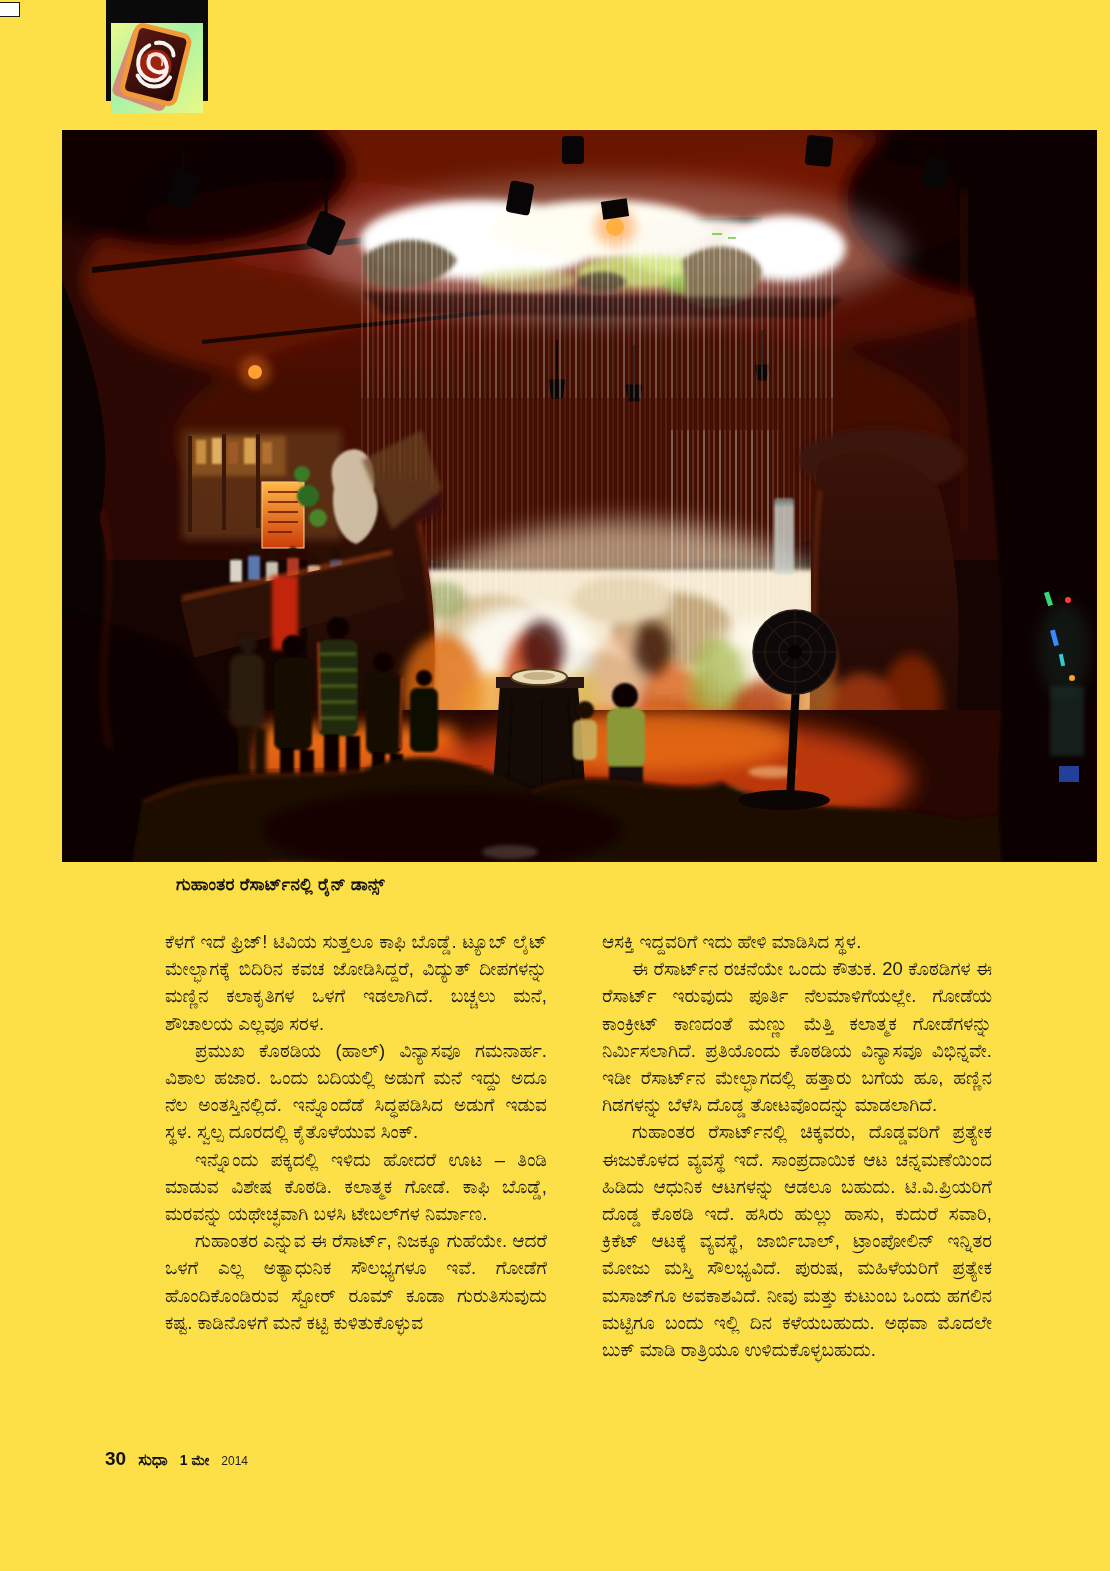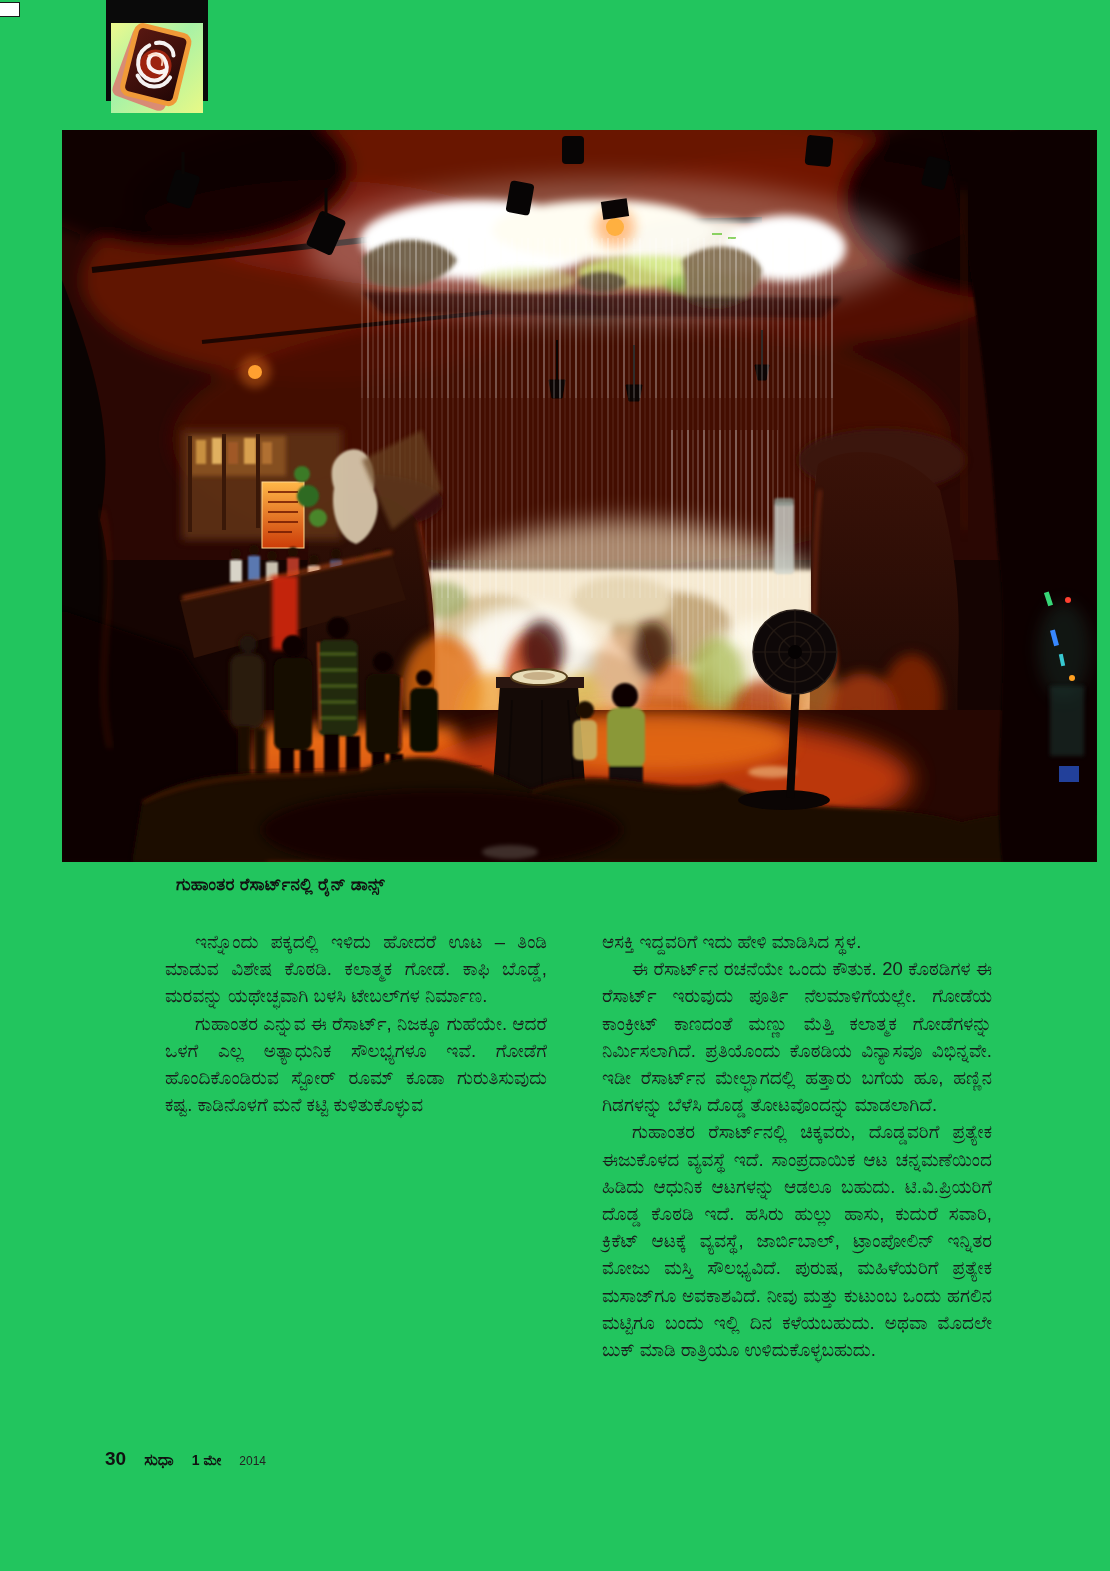--- a/index.html
+++ b/index.html
@@ -1,31 +1,31 @@
 <!DOCTYPE html>
 <html><head>
 <meta charset="utf-8">
 <style>
   html,body{margin:0;padding:0;background:#ffffff;}
-  .page{position:relative;width:1110px;height:1571px;background:#22c55e;
+  .page{position:relative;width:1110px;height:1571px;background:#fde047;
         font-family:"Liberation Sans",sans-serif;overflow:hidden;color:#1c1c1c;}
   .crop-mark{position:absolute;left:-6px;top:2px;width:24px;height:13px;
         border:1.6px solid #1a1a1a;background:#fff;}
   .logo-wrap{position:absolute;left:106px;top:0;width:110px;height:118px;}
   .photo-wrap{position:absolute;left:62px;top:130px;width:1035px;height:732px;background:#150402;}
   .caption{position:absolute;left:176px;top:875px;font-size:17px;font-weight:bold;
         color:#111;letter-spacing:.2px;}
   .col{position:absolute;top:928px;font-size:18.5px;line-height:27.2px;
         text-align:justify;color:#1b1b1b;}
   .col p{margin:0;}
   .col p.indent{text-indent:30px;}
   .col-left{left:165px;width:382px;}
   .col-right{left:578px;width:390px;margin-left:24px;}
   .footer{position:absolute;left:105px;top:1448px;font-size:14px;color:#111;
-        display:flex;align-items:baseline;gap:18px;}
+        display:flex;align-items:baseline;gap:12px;}
   .footer .pageno{font-weight:bold;font-size:19px;}
   .footer .mag{font-weight:bold;font-size:16px;}
   .footer .date{font-weight:bold;font-size:14px;text-align:center;}
   .footer .year{font-size:12px;color:#222;}
 </style>
 </head>
 <body>
 
 <div class="page">
 
@@ -493,20 +493,22 @@
           <rect x="988" y="556" width="34" height="70" fill="#1c3830" opacity="0.55" filter="url(#b2)"></rect>
           <rect x="997" y="636" width="20" height="16" fill="#2850c0" opacity="0.8"></rect>
         </g>
       </g>
     </svg>
   </div>
 
   <div class="caption">ಗುಹಾಂತರ ರೆಸಾರ್ಟ್‌ನಲ್ಲಿ ರೈನ್ ಡಾನ್ಸ್</div>
 
   <div class="col col-left">
+    <p>ಕೆಳಗೆ ಇದೆ ಫ್ರಿಜ್! ಟಿವಿಯ ಸುತ್ತಲೂ ಕಾಫಿ ಬೊಡ್ಡೆ. ಟ್ಯೂಬ್ ಲೈಟ್ ಮೇಲ್ಭಾಗಕ್ಕೆ ಬಿದಿರಿನ ಕವಚ ಜೋಡಿಸಿದ್ದರೆ, ವಿದ್ಯುತ್ ದೀಪಗಳನ್ನು ಮಣ್ಣಿನ ಕಲಾಕೃತಿಗಳ ಒಳಗೆ ಇಡಲಾಗಿದೆ. ಬಚ್ಚಲು ಮನೆ, ಶೌಚಾಲಯ ಎಲ್ಲವೂ ಸರಳ.</p>
+    <p class="indent">ಪ್ರಮುಖ ಕೊಠಡಿಯ (ಹಾಲ್) ವಿನ್ಯಾಸವೂ ಗಮನಾರ್ಹ. ವಿಶಾಲ ಹಜಾರ. ಒಂದು ಬದಿಯಲ್ಲಿ ಅಡುಗೆ ಮನೆ ಇದ್ದು ಅದೂ ನೆಲ ಅಂತಸ್ತಿನಲ್ಲಿದೆ. ಇನ್ನೊಂದೆಡೆ ಸಿದ್ಧಪಡಿಸಿದ ಅಡುಗೆ ಇಡುವ ಸ್ಥಳ. ಸ್ವಲ್ಪ ದೂರದಲ್ಲಿ ಕೈತೊಳೆಯುವ ಸಿಂಕ್.</p>
     <p class="indent">ಇನ್ನೊಂದು ಪಕ್ಕದಲ್ಲಿ ಇಳಿದು ಹೋದರೆ ಊಟ – ತಿಂಡಿ ಮಾಡುವ ವಿಶೇಷ ಕೊಠಡಿ. ಕಲಾತ್ಮಕ ಗೋಡೆ. ಕಾಫಿ ಬೊಡ್ಡೆ, ಮರವನ್ನು ಯಥೇಚ್ಛವಾಗಿ ಬಳಸಿ ಟೇಬಲ್‌ಗಳ ನಿರ್ಮಾಣ.</p>
     <p class="indent">ಗುಹಾಂತರ ಎನ್ನುವ ಈ ರೆಸಾರ್ಟ್, ನಿಜಕ್ಕೂ ಗುಹೆಯೇ. ಆದರೆ ಒಳಗೆ ಎಲ್ಲ ಅತ್ಯಾಧುನಿಕ ಸೌಲಭ್ಯಗಳೂ ಇವೆ. ಗೋಡೆಗೆ ಹೊಂದಿಕೊಂಡಿರುವ ಸ್ಟೋರ್ ರೂಮ್ ಕೂಡಾ ಗುರುತಿಸುವುದು ಕಷ್ಟ. ಕಾಡಿನೊಳಗೆ ಮನೆ ಕಟ್ಟಿ ಕುಳಿತುಕೊಳ್ಳುವ</p>
   </div>
 
   <div class="col col-right">
     <p>ಆಸಕ್ತಿ ಇದ್ದವರಿಗೆ ಇದು ಹೇಳಿ ಮಾಡಿಸಿದ ಸ್ಥಳ.</p>
     <p class="indent">ಈ ರೆಸಾರ್ಟ್‌ನ ರಚನೆಯೇ ಒಂದು ಕೌತುಕ. 20 ಕೊಠಡಿಗಳ ಈ ರೆಸಾರ್ಟ್ ಇರುವುದು ಪೂರ್ತಿ ನೆಲಮಾಳಿಗೆಯಲ್ಲೇ. ಗೋಡೆಯ ಕಾಂಕ್ರೀಟ್ ಕಾಣದಂತೆ ಮಣ್ಣು ಮೆತ್ತಿ ಕಲಾತ್ಮಕ ಗೋಡೆಗಳನ್ನು ನಿರ್ಮಿಸಲಾಗಿದೆ. ಪ್ರತಿಯೊಂದು ಕೊಠಡಿಯ ವಿನ್ಯಾಸವೂ ವಿಭಿನ್ನವೇ. ಇಡೀ ರೆಸಾರ್ಟ್‌ನ ಮೇಲ್ಭಾಗದಲ್ಲಿ ಹತ್ತಾರು ಬಗೆಯ ಹೂ, ಹಣ್ಣಿನ ಗಿಡಗಳನ್ನು ಬೆಳೆಸಿ ದೊಡ್ಡ ತೋಟವೊಂದನ್ನು ಮಾಡಲಾಗಿದೆ.</p>
     <p class="indent">ಗುಹಾಂತರ ರೆಸಾರ್ಟ್‌ನಲ್ಲಿ ಚಿಕ್ಕವರು, ದೊಡ್ಡವರಿಗೆ ಪ್ರತ್ಯೇಕ ಈಜುಕೊಳದ ವ್ಯವಸ್ಥೆ ಇದೆ. ಸಾಂಪ್ರದಾಯಿಕ ಆಟ ಚನ್ನಮಣೆಯಿಂದ ಹಿಡಿದು ಆಧುನಿಕ ಆಟಗಳನ್ನು ಆಡಲೂ ಬಹುದು. ಟಿ.ವಿ.ಪ್ರಿಯರಿಗೆ ದೊಡ್ಡ ಕೊಠಡಿ ಇದೆ. ಹಸಿರು ಹುಲ್ಲು ಹಾಸು, ಕುದುರೆ ಸವಾರಿ, ಕ್ರಿಕೆಟ್ ಆಟಕ್ಕೆ ವ್ಯವಸ್ಥೆ, ಜಾರ್ಬಿಬಾಲ್, ಟ್ರಾಂಪೋಲಿನ್ ಇನ್ನಿತರ ಮೋಜು ಮಸ್ತಿ ಸೌಲಭ್ಯವಿದೆ. ಪುರುಷ, ಮಹಿಳೆಯರಿಗೆ ಪ್ರತ್ಯೇಕ ಮಸಾಜ್‌ಗೂ ಅವಕಾಶವಿದೆ. ನೀವು ಮತ್ತು ಕುಟುಂಬ ಒಂದು ಹಗಲಿನ ಮಟ್ಟಿಗೂ ಬಂದು ಇಲ್ಲಿ ದಿನ ಕಳೆಯಬಹುದು. ಅಥವಾ ಮೊದಲೇ ಬುಕ್ ಮಾಡಿ ರಾತ್ರಿಯೂ ಉಳಿದುಕೊಳ್ಳಬಹುದು.</p>
   </div>
 

